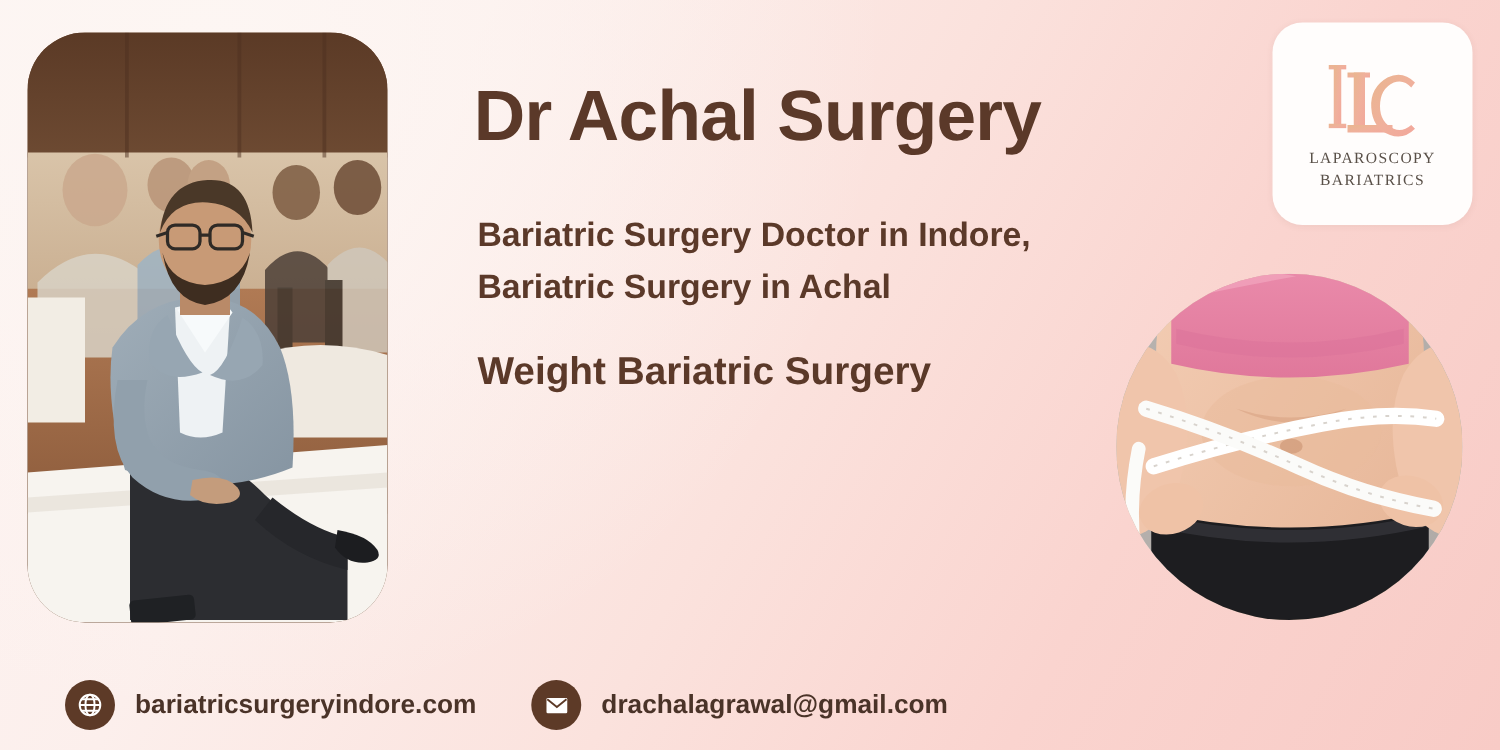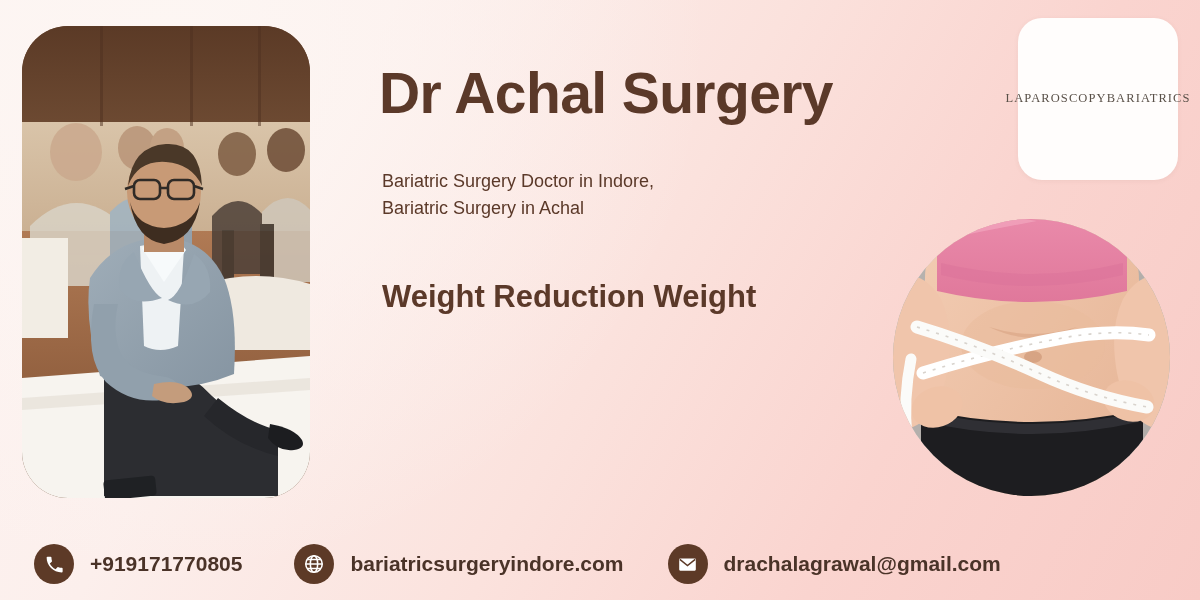--- a/index.html
+++ b/index.html
@@ -52,21 +52,21 @@
   
   .logo-card {
     position: absolute;
     left: 1018px;
     top: 18px;
     width: 160px;
     height: 162px;
     background: #fffdfc;
     border-radius: 24px;
     display: flex;
-    flex-direction: row;
+    flex-direction: column;
     align-items: center;
     justify-content: center;
     box-shadow: 0 1px 5px rgba(120, 80, 70, 0.07);
   }
   .logo-mark {
     width: 104px;
     height: 72px;
     margin-bottom: 2px;
   }
   .logo-mark svg { display: block; width: 100%; height: 100%; }
@@ -89,22 +89,22 @@
     font-weight: bold;
     color: #5b3929;
     letter-spacing: -0.6px;
     line-height: 1.05;
   }
   .subtitle {
     position: absolute;
     left: 382px;
     top: 168px;
     width: 540px;
-    font-size: 18px;
-    font-weight: normal;
+    font-size: 27px;
+    font-weight: bold;
     color: #5b3929;
     line-height: 1.52;
   }
   .subtitle .sub-line { display: block; }
   .tagline {
     position: absolute;
     left: 382px;
     top: 278px;
     width: 540px;
     font-size: 31px;
@@ -317,32 +317,24 @@
     <div class="logo-line">BARIATRICS</div>
   </div>
 
   <div class="headline">Dr Achal Surgery</div>
 
   <div class="subtitle">
     <span class="sub-line">Bariatric Surgery Doctor in Indore,</span>
     <span class="sub-line">Bariatric Surgery in Achal</span>
   </div>
 
-  <div class="tagline">Weight Reduction Weight</div>
+  <div class="tagline">Weight Bariatric Surgery</div>
 
   <div class="contact-bar">
 
-    <div class="contact-item phone">
-      <span class="contact-icon">
-        <svg width="21" height="21" viewBox="0 0 24 24" fill="#ffffff" aria-hidden="true">
-          <path d="M6.6 10.8c1.4 2.8 3.8 5.1 6.6 6.6l2.2-2.2c.3-.3.7-.4 1.1-.2 1.2.4 2.5.6 3.8.6.6 0 1 .4 1 1V20c0 .6-.4 1-1 1C10.6 21 3 13.4 3 4c0-.6.4-1 1-1h3.5c.6 0 1 .4 1 1 0 1.3.2 2.6.6 3.8.1.4 0 .8-.2 1.1l-2.3 2z"></path>
-        </svg>
-      </span>
-      <span class="contact-text">+919171770805</span>
-    </div>
 
     <div class="contact-item website">
       <span class="contact-icon">
         <svg width="22" height="22" viewBox="0 0 24 24" fill="none" stroke="#ffffff" stroke-width="1.7" aria-hidden="true">
           <circle cx="12" cy="12" r="9"></circle>
           <ellipse cx="12" cy="12" rx="4" ry="9"></ellipse>
           <path d="M3 12h18M4.6 7h14.8M4.6 17h14.8"></path>
         </svg>
       </span>
       <span class="contact-text">bariatricsurgeryindore.com</span>

